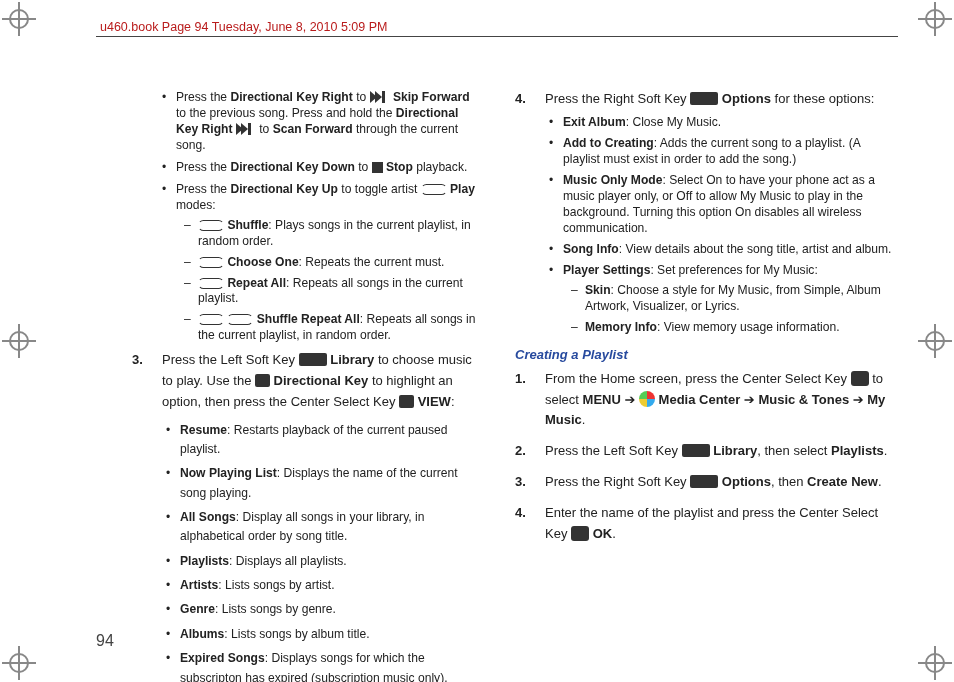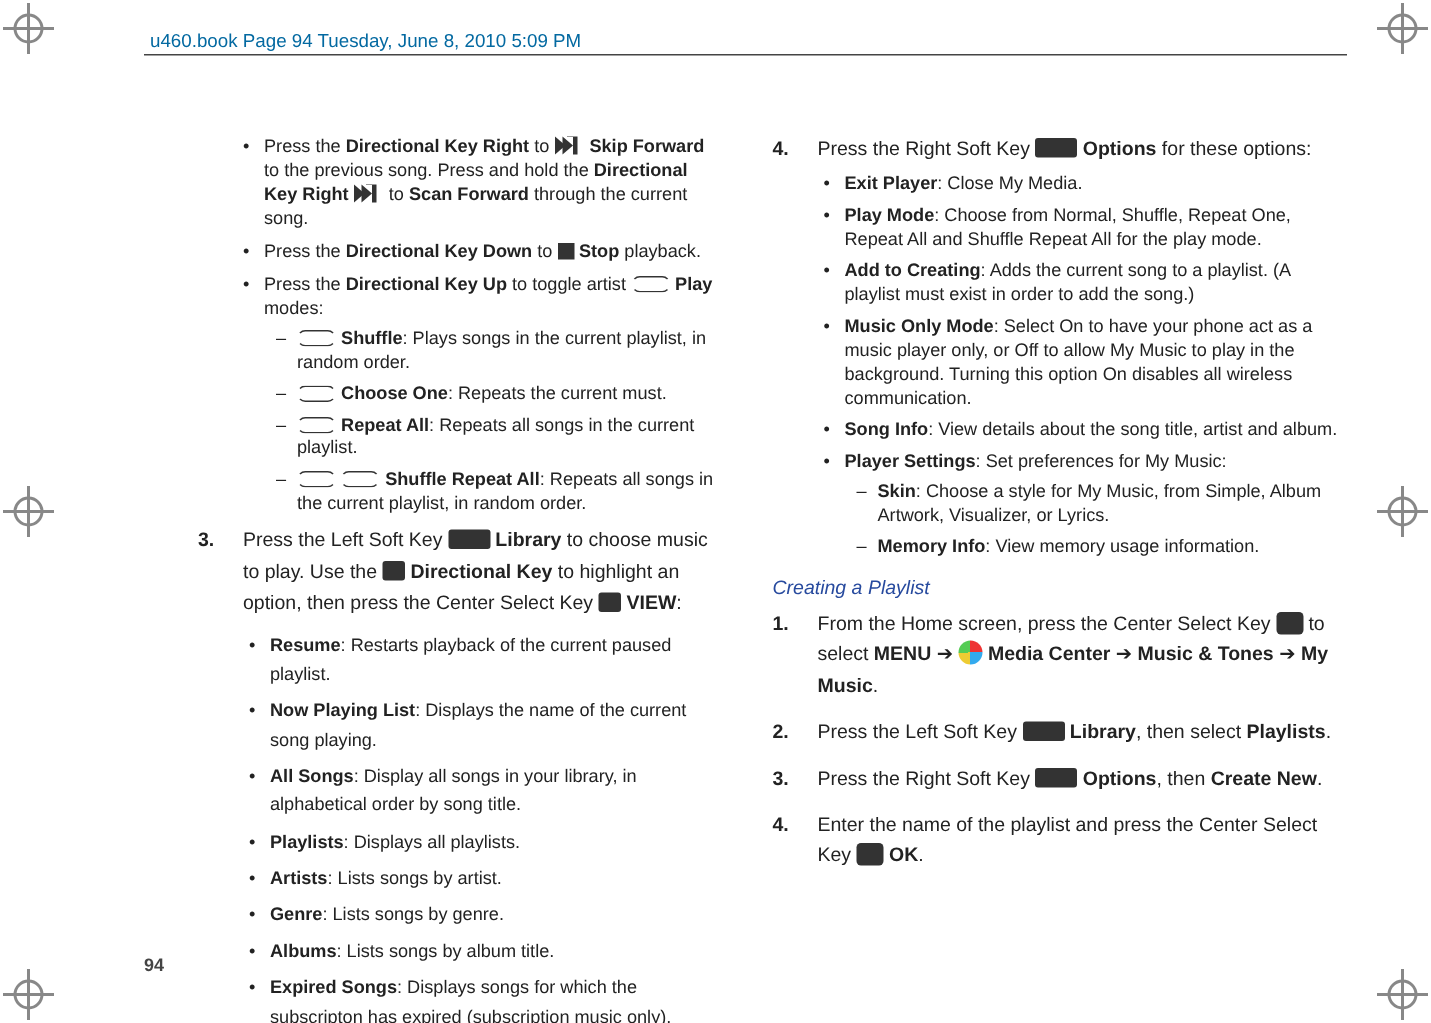--- a/index.html
+++ b/index.html
@@ -30,21 +30,21 @@
     left: 96px;
     right: 56px;
     height: 1px;
     background: #444;
   }
   .book-caption {
     position: absolute;
     top: 20px;
     left: 100px;
     font-size: 12.5px;
-    color: #0369a1;
+    color: #b91c1c;
   }
 
   .page {
     position: absolute;
     top: 90px;
     left: 96px;
     right: 56px;
     bottom: 40px;
     display: flex;
     gap: 36px;
@@ -101,35 +101,34 @@
     display:inline-block; width:18px; height:15px; background:#333; border-radius:3px; vertical-align:-3px;
   }
   .icon-swirl {
     display:inline-block; width:16px; height:16px; border-radius:50%;
     background: conic-gradient(#e33 0 90deg,#3ae 90deg 180deg,#ec3 180deg 270deg,#5c5 270deg 360deg);
     vertical-align:-3px;
   }
 
   .subhead {
     color: #274a9e;
-    font-weight: normal;
+    font-weight: bold;
     font-style: italic;
     font-size: 13px;
     margin: 8px 0 6px 0;
   }
 
   .step-spaced > li { line-height: 1.6; margin-bottom: 12px; }
 
   .page-num {
     position: absolute;
     left: 96px;
     bottom: 32px;
-    font-size: 12px;
+    font-size: 16px;
     color: #444;
-    font-weight: bold;
   }
 </style>
 </head>
 <body>
 
 <div class="reg-mark reg-tl"><svg viewBox="0 0 34 34">
       <circle cx="17" cy="17" r="9" fill="none" stroke="#888" stroke-width="2"></circle>
       <line x1="17" y1="0" x2="17" y2="34" stroke="#888" stroke-width="2"></line>
       <line x1="0" y1="17" x2="34" y2="17" stroke="#888" stroke-width="2"></line>
     </svg></div>
@@ -201,22 +200,21 @@
       </li>
     </ol>
   </div>
 
   <div class="col">
     <ol class="num" style="font-size:13px;">
       <li style="padding-left:30px;">
         <span class="num-label">4.</span>
         <span>Press the Right Soft Key </span><span class="iconbox long"></span> <b>Options</b><span> for these options:</span>
         <ul class="bull-inner" style="font-size:12.1px; margin-top:8px;">
-          <li><b>Exit Player</b><span>: Close My Media.</span></li>
-          <li><b>Play Mode</b><span>: Choose from Normal, Shuffle, Repeat One, Repeat All and Shuffle Repeat All for the play mode.</span></li>
+          <li><b>Exit Album</b><span>: Close My Music.</span></li>
           <li><b>Add to Creating</b><span>: Adds the current song to a playlist. (A playlist must exist in order to add the song.)</span></li>
           <li><b>Music Only Mode</b><span>: Select On to have your phone act as a music player only, or Off to allow My Music to play in the background. Turning this option On disables all wireless communication.</span></li>
           <li><b>Song Info</b><span>: View details about the song title, artist and album.</span></li>
           <li><b>Player Settings</b><span>: Set preferences for My Music:</span>
             <ul class="dash">
               <li><b>Skin</b><span>: Choose a style for My Music, from Simple, Album Artwork, Visualizer, or Lyrics.</span></li>
               <li><b>Memory Info</b><span>: View memory usage information.</span></li>
             </ul>
           </li>
         </ul>

